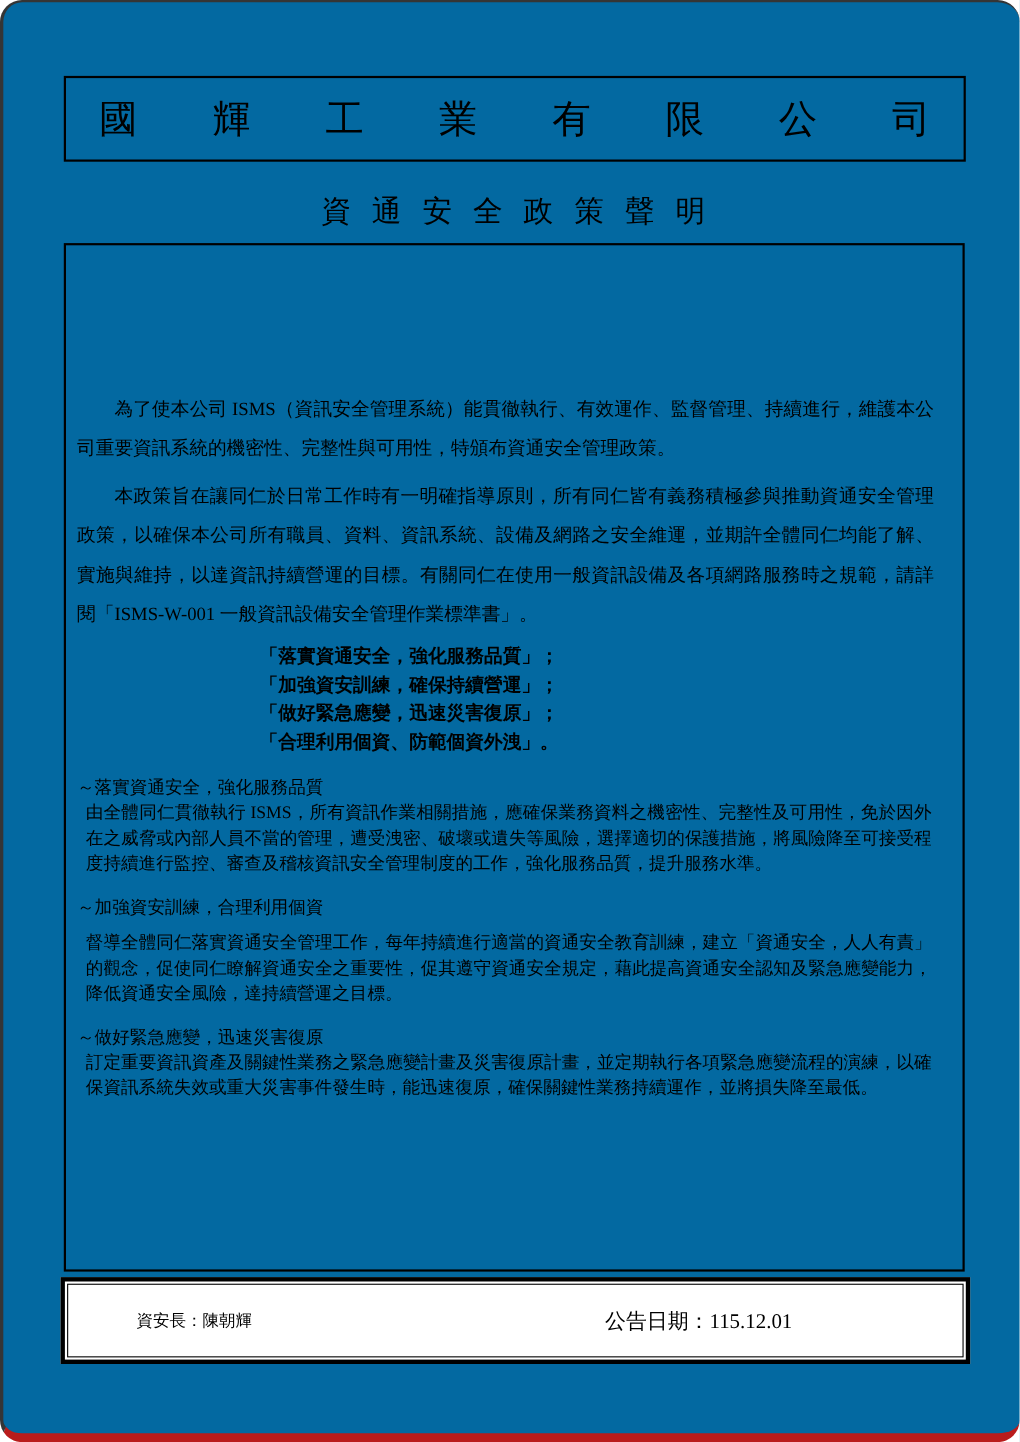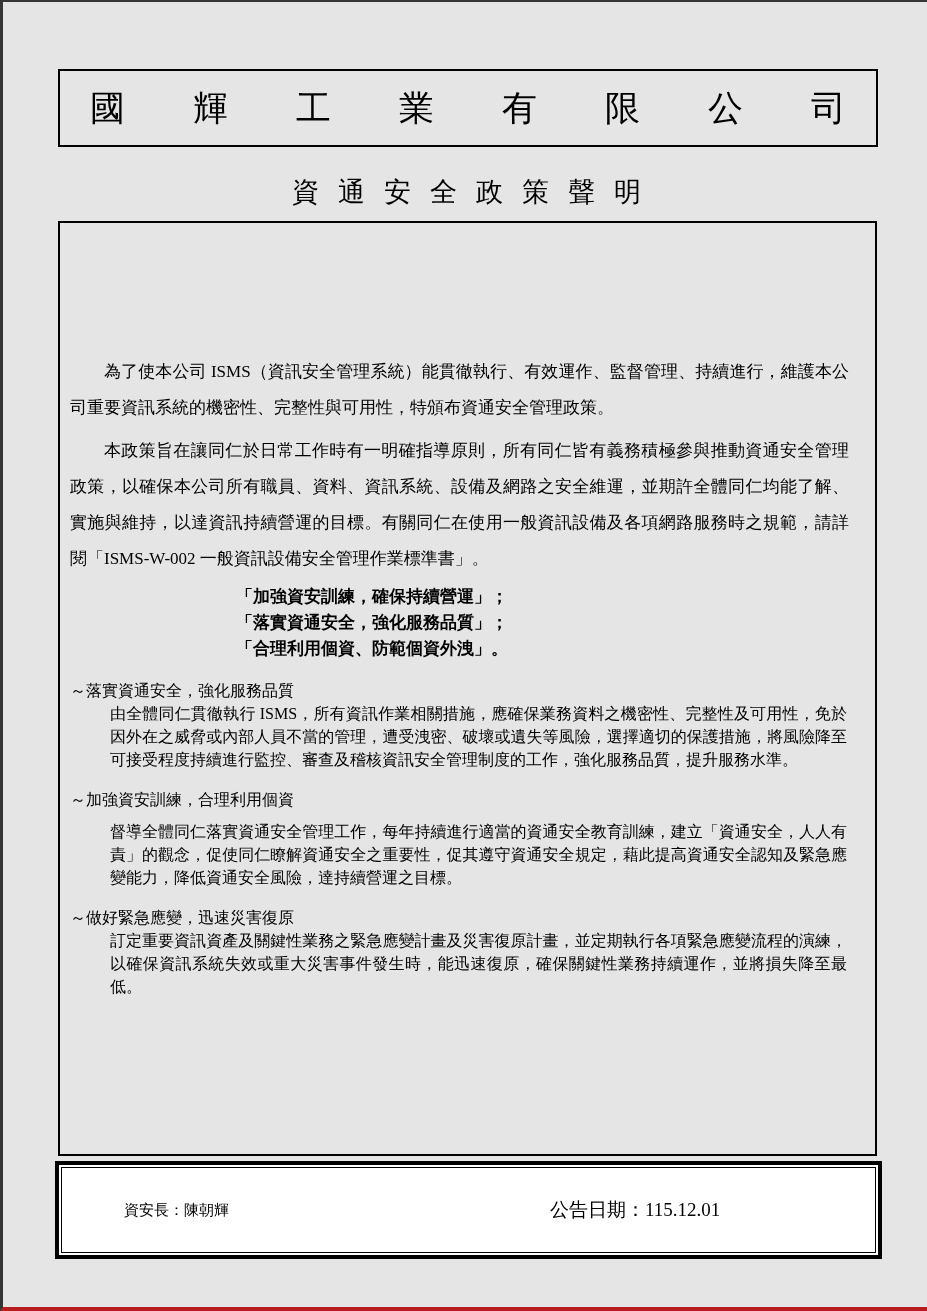--- a/index.html
+++ b/index.html
@@ -6,24 +6,25 @@
   html,body { background:#ffffff; }
   body {
     width:927px; height:1311px;
     font-family:"Liberation Serif","DejaVu Serif",serif;
     color:#000;
     position:relative;
     overflow:hidden;
   }
   .page {
     position:absolute; left:0; top:0; width:927px; height:1311px;
-    background:#e5e5e5;
+    background:#0369a1;
     border-top:2px solid #353535;
     border-left:3px solid #353535;
-    border-bottom:4px solid #b91c1c;
+    border-bottom:8px solid #b91c1c;
+    border-radius:20px;
   }
 
   
   .header-box {
     position:absolute; left:55px; top:67px;
     width:820px; height:78px;
     border:2px solid #000;
     display:flex; align-items:center; justify-content:center;
   }
   .company-name {
@@ -69,29 +70,29 @@
     font-size:16px;
     font-weight:normal;
     line-height:22px;
     margin-top:18px;
     white-space:nowrap;
   }
   .section-text {
     font-size:16px;
     line-height:23px;
     text-align:justify;
-    margin-left:40px;
+    margin-left:8px;
     margin-right:2px;
   }
   .section-text.gap-top { margin-top:9px; }
 
   
   .footer-box {
     position:absolute; left:52px; top:1159px;
-    width:827px; height:98px;
+    width:827px; height:79px;
     border:4px solid #000;
     padding:2px;
     background:#fff;
   }
   .footer-inner {
     width:100%; height:100%;
     border:1px solid #000;
     position:relative;
   }
   .footer-ciso {
@@ -113,25 +114,26 @@
   <div class="header-box">
     <div class="company-name">國輝工業有限公司</div>
   </div>
 
   <div class="doc-title">資通安全政策聲明</div>
 
   <div class="content-box">
 
     <p class="para">為了使本公司 ISMS（資訊安全管理系統）能貫徹執行、有效運作、監督管理、持續進行，維護本公司重要資訊系統的機密性、完整性與可用性，特頒布資通安全管理政策。</p>
 
-    <p class="para">本政策旨在讓同仁於日常工作時有一明確指導原則，所有同仁皆有義務積極參與推動資通安全管理政策，以確保本公司所有職員、資料、資訊系統、設備及網路之安全維運，並期許全體同仁均能了解、實施與維持，以達資訊持續營運的目標。有關同仁在使用一般資訊設備及各項網路服務時之規範，請詳閱「ISMS-W-002 一般資訊設備安全管理作業標準書」。</p>
+    <p class="para">本政策旨在讓同仁於日常工作時有一明確指導原則，所有同仁皆有義務積極參與推動資通安全管理政策，以確保本公司所有職員、資料、資訊系統、設備及網路之安全維運，並期許全體同仁均能了解、實施與維持，以達資訊持續營運的目標。有關同仁在使用一般資訊設備及各項網路服務時之規範，請詳閱「ISMS-W-001 一般資訊設備安全管理作業標準書」。</p>
 
     <div class="slogans">
+      <div class="slogan">「落實資通安全，強化服務品質」；</div>
       <div class="slogan">「加強資安訓練，確保持續營運」；</div>
-      <div class="slogan">「落實資通安全，強化服務品質」；</div>
+      <div class="slogan">「做好緊急應變，迅速災害復原」；</div>
       <div class="slogan">「合理利用個資、防範個資外洩」。</div>
     </div>
 
     <div>
       <div class="section-heading">～落實資通安全，強化服務品質</div>
       <div class="section-text">由全體同仁貫徹執行 ISMS，所有資訊作業相關措施，應確保業務資料之機密性、完整性及可用性，免於因外在之威脅或內部人員不當的管理，遭受洩密、破壞或遺失等風險，選擇適切的保護措施，將風險降至可接受程度持續進行監控、審查及稽核資訊安全管理制度的工作，強化服務品質，提升服務水準。</div>
     </div>
 
     <div>
       <div class="section-heading">～加強資安訓練，合理利用個資</div>

